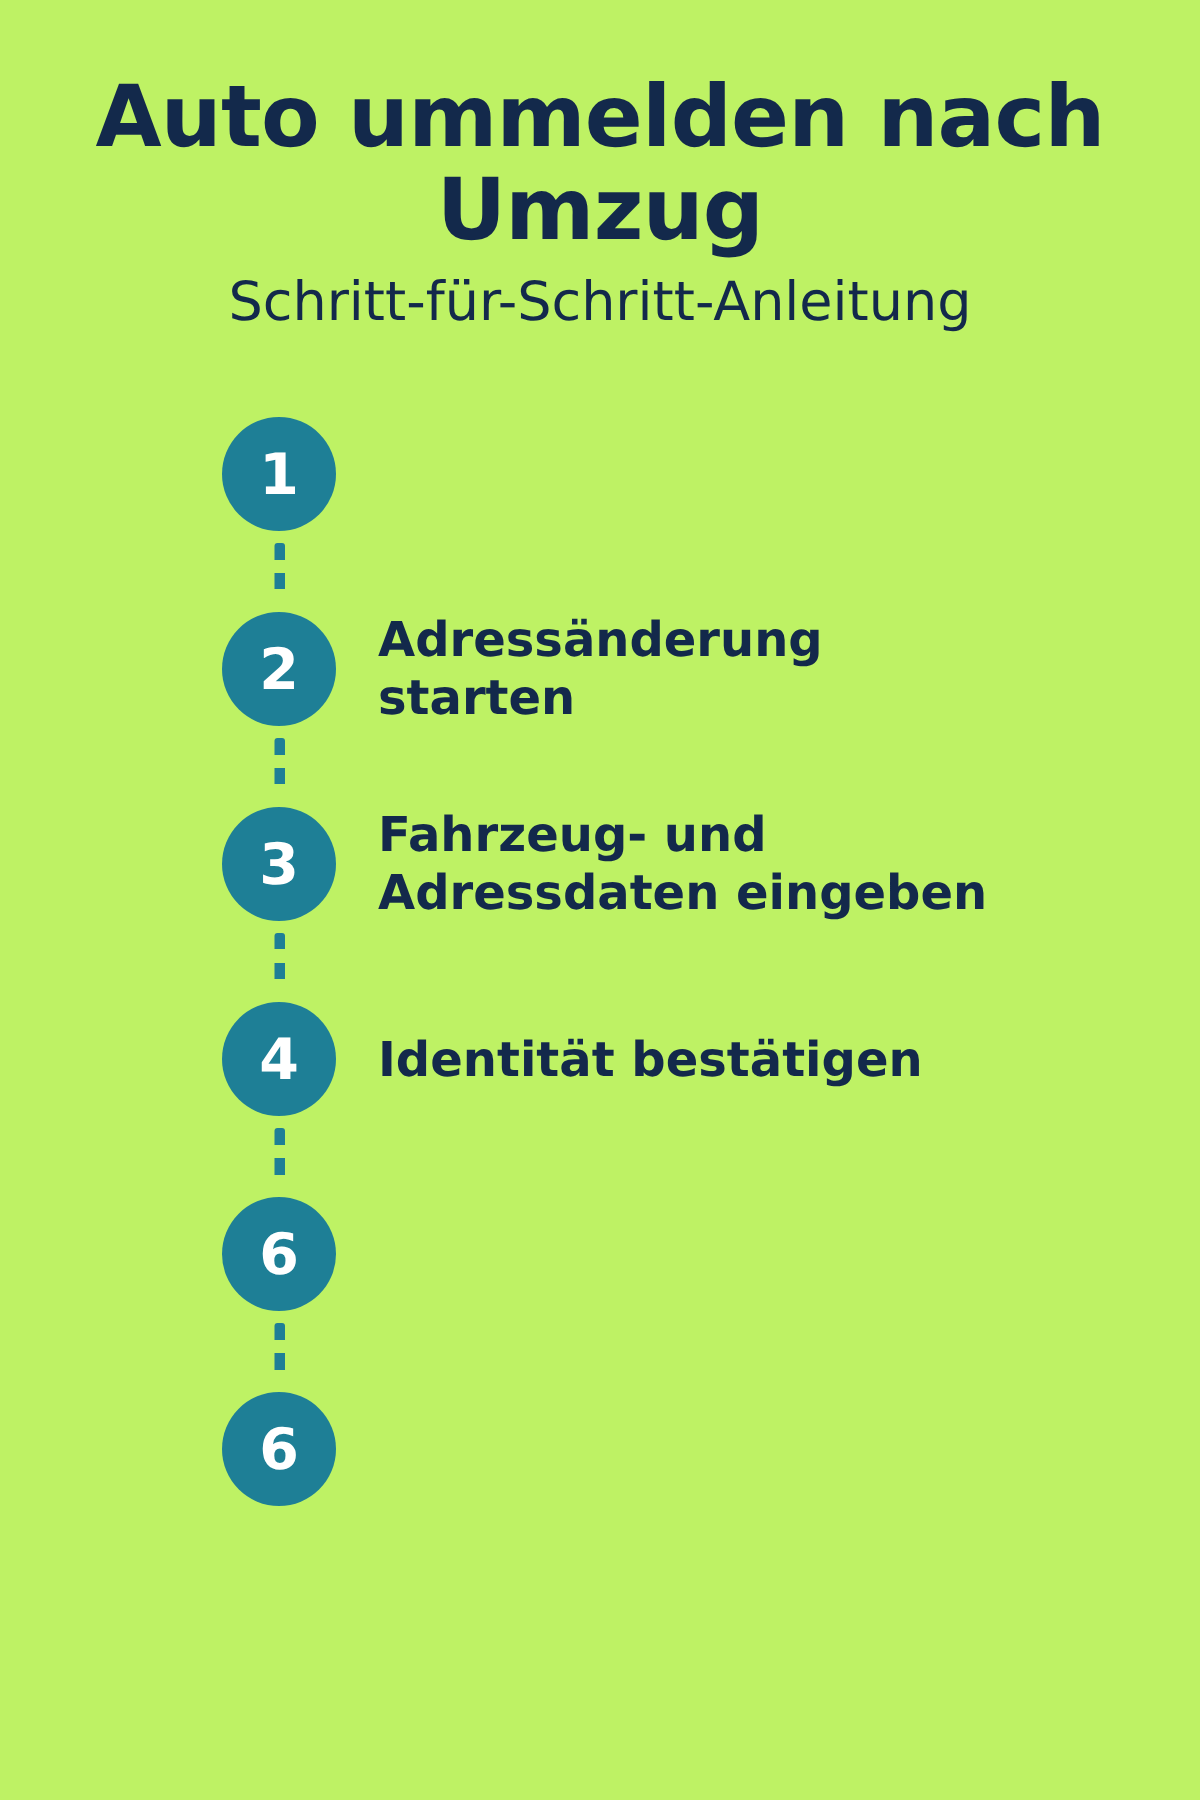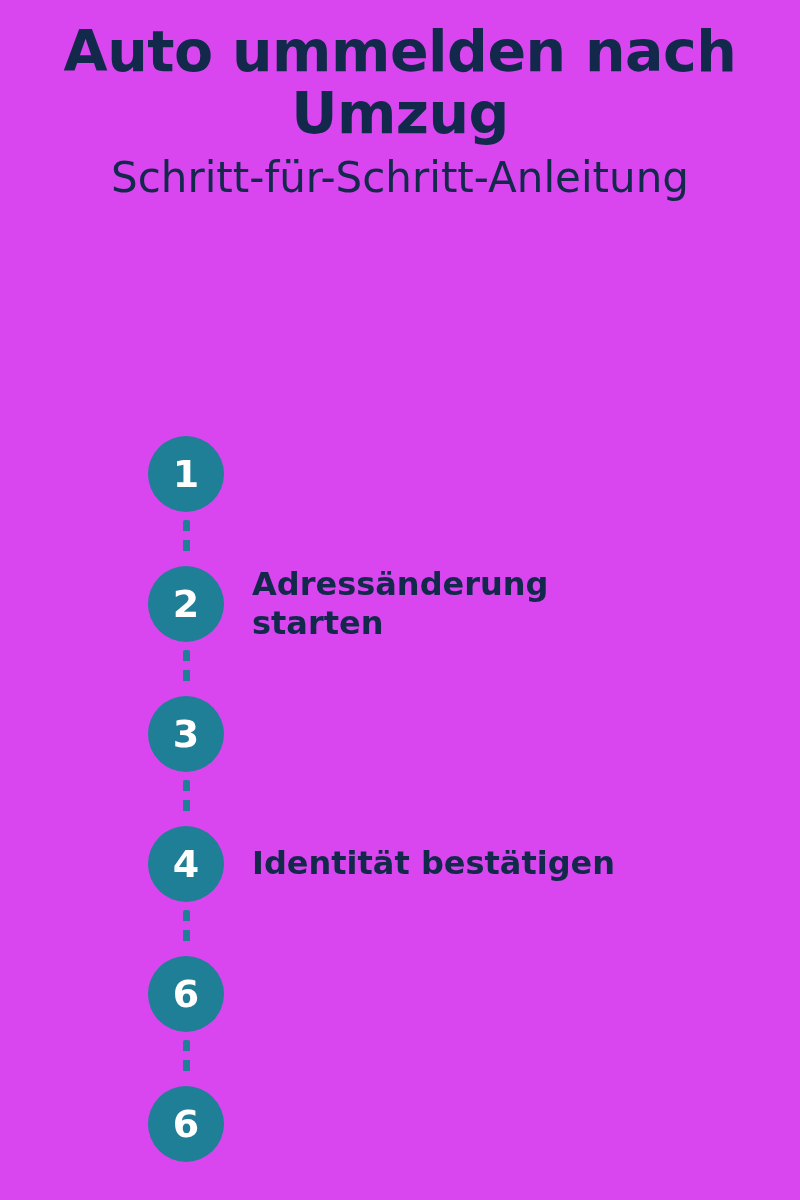--- a/index.html
+++ b/index.html
@@ -9,43 +9,42 @@
   body {
     width: 800px;
     height: 1200px;
     background: #d6ecfa;
     font-family: "DejaVu Sans", sans-serif;
     overflow: hidden;
   }
   .infographic {
     width: 800px;
     height: 1200px;
-    background: #d946ef;
+    background: #bef264;
     box-sizing: border-box;
-    padding: 21px 30px 30px 30px;
+    padding: 48px 30px 30px 30px;
     display: flex;
     flex-direction: column;
     align-items: center;
-    justify-content: space-between;
   }
   .title-block {
     width: 100%;
     text-align: center;
   }
   .main-title {
     font-size: 57px;
     line-height: 1.08;
     font-weight: bold;
     color: #13294b;
     letter-spacing: -0.5px;
     margin: 0 auto;
     max-width: 680px;
   }
   .subtitle {
-    font-size: 42px;
+    font-size: 36px;
     line-height: 1.15;
     font-weight: normal;
     color: #13294b;
     margin: 10px auto 0 auto;
     max-width: 720px;
   }
   .steps {
     margin-top: 48px;
     width: 100%;
     display: flex;
@@ -125,20 +124,21 @@
     <div class="step">
       <div class="badge">2</div>
       <div class="step-label">Adressänderung starten</div>
     </div>
     <div class="connector">
         <div class="dash"></div>
       </div>
 
     <div class="step">
       <div class="badge">3</div>
+      <div class="step-label">Fahrzeug- und Adressdaten eingeben</div>
     </div>
     <div class="connector">
         <div class="dash"></div>
       </div>
 
     <div class="step">
       <div class="badge">4</div>
       <div class="step-label">Identität bestätigen</div>
     </div>
     <div class="connector">

